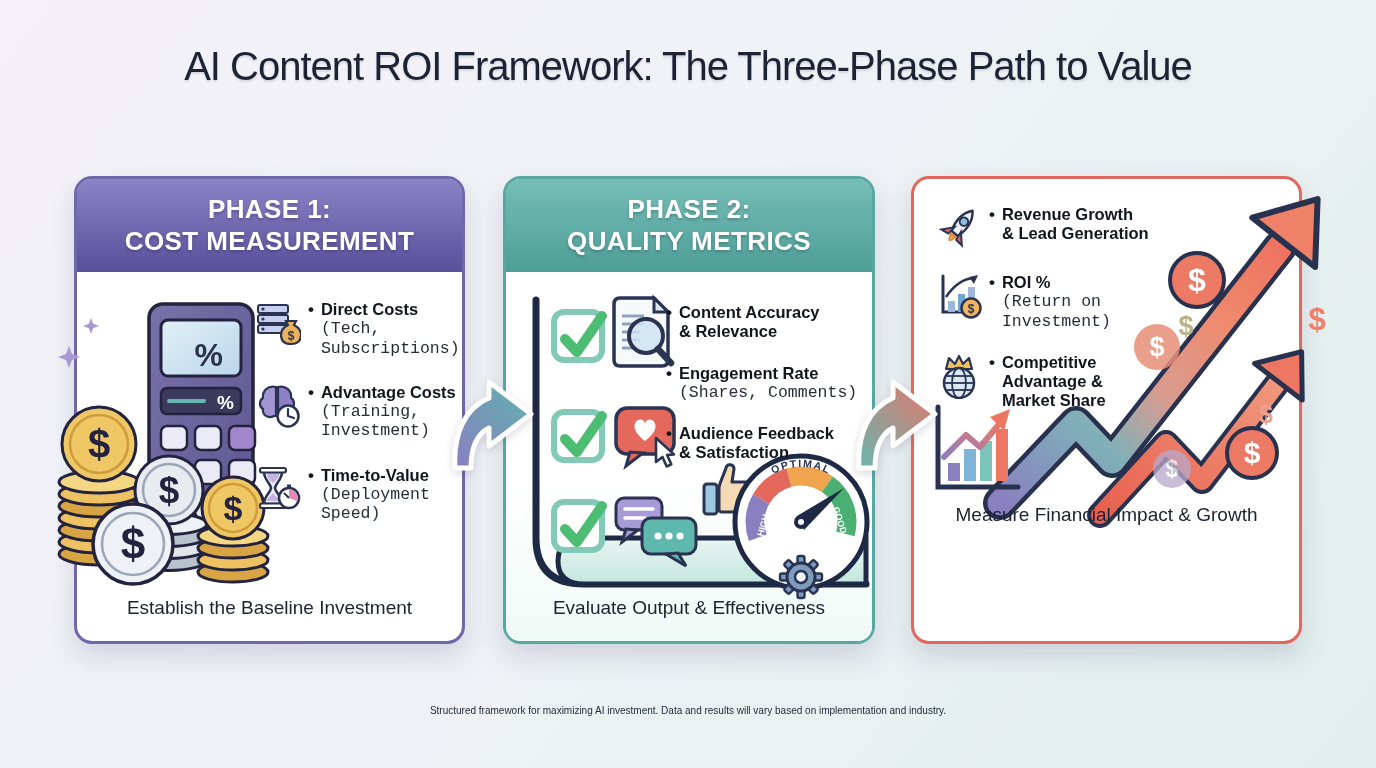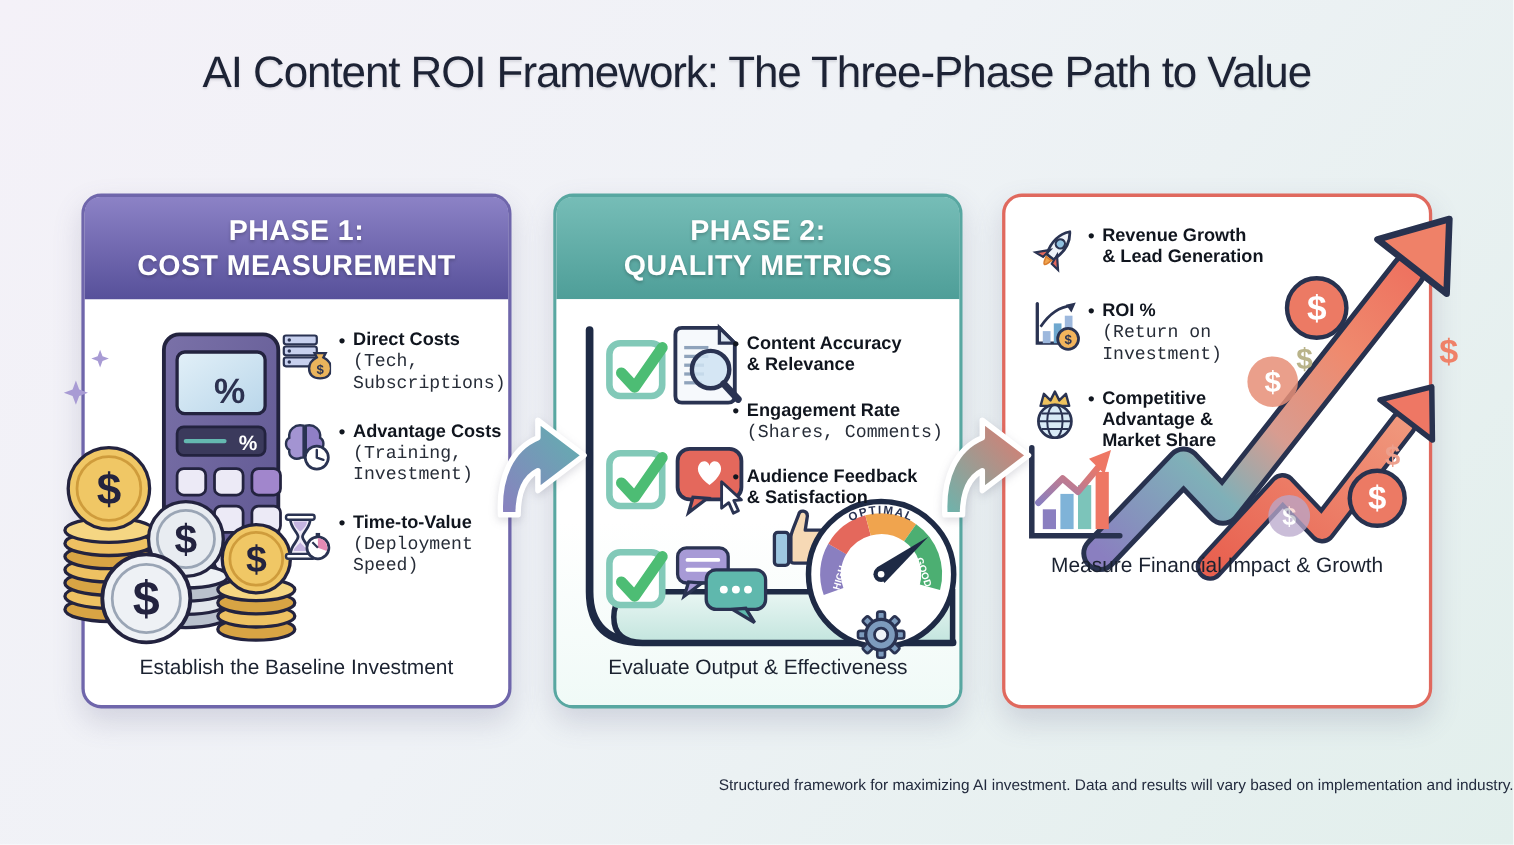--- a/index.html
+++ b/index.html
@@ -27,22 +27,22 @@
   .bullets-2{left:160px;top:31px;width:208px;gap:22px;}
   .bullets-3{left:22px;top:26px;width:254px;gap:22px;}
   .bullet{display:flex;align-items:flex-start;gap:7px;}
   .b-icon{flex:none;width:46px;height:46px;}
   .b-dot{font-weight:700;font-size:17px;color:#11161f;line-height:1.17;}
   .b-text{font-size:16.5px;line-height:1.17;color:#272d38;}
   .b-title{font-weight:700;color:#10151e;white-space:pre-line;}
   .b-detail{white-space:pre-line;font-family:Liberation Mono, monospace;}
   .caption{position:absolute;bottom:22px;left:6px;right:6px;text-align:center;
     font-size:19px;color:#1b2230;}
-  .footnote{position:absolute;top:705px;left:0;width:100%;text-align:right;
-    font-size:14px;font-weight:500;color:#232b3e;}
+  .footnote{position:absolute;top:705px;left:0;width:100%;text-align:center;
+    font-size:10px;font-weight:500;color:#232b3e;}
   .connector{position:absolute;top:362px;width:92px;height:112px;
     filter:drop-shadow(0 3px 4px rgba(60,60,90,.18));}
   .connector-1{left:447px;}
   .connector-2{left:851px;}
   .illu{position:absolute;overflow:visible;}
   .illu-1{left:-26px;top:22px;width:232px;height:292px;}
   .illu-2{left:8px;top:14px;width:362px;height:332px;}
   .illu-3{left:66px;top:6px;width:352px;height:334px;}
   .illu-3b{left:14px;top:222px;width:96px;height:96px;}
 </style>

